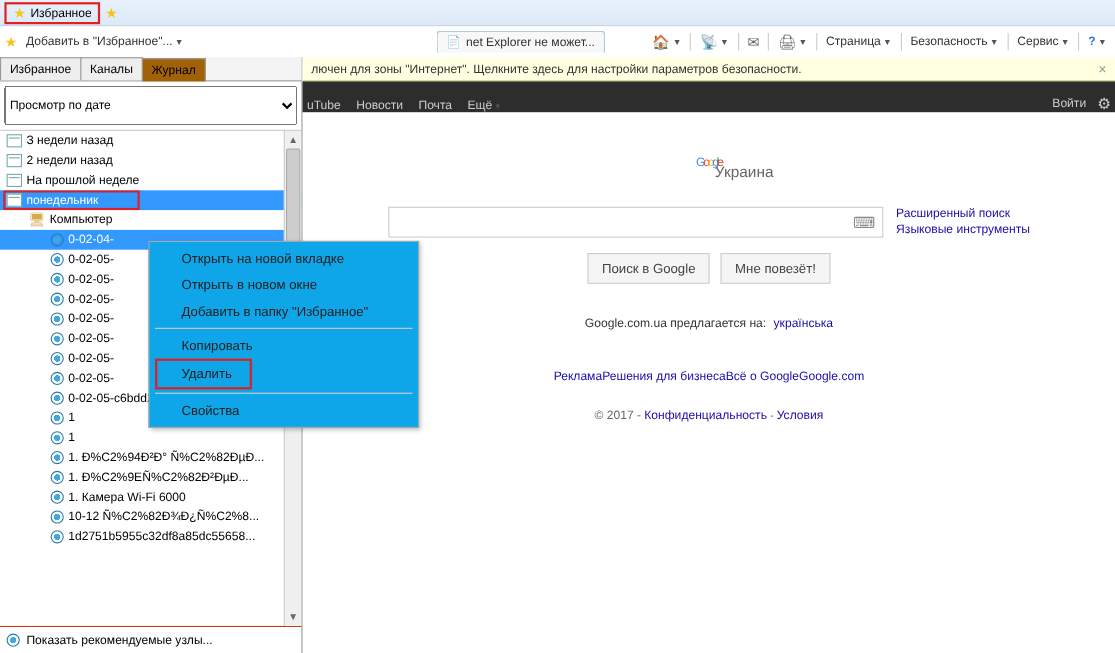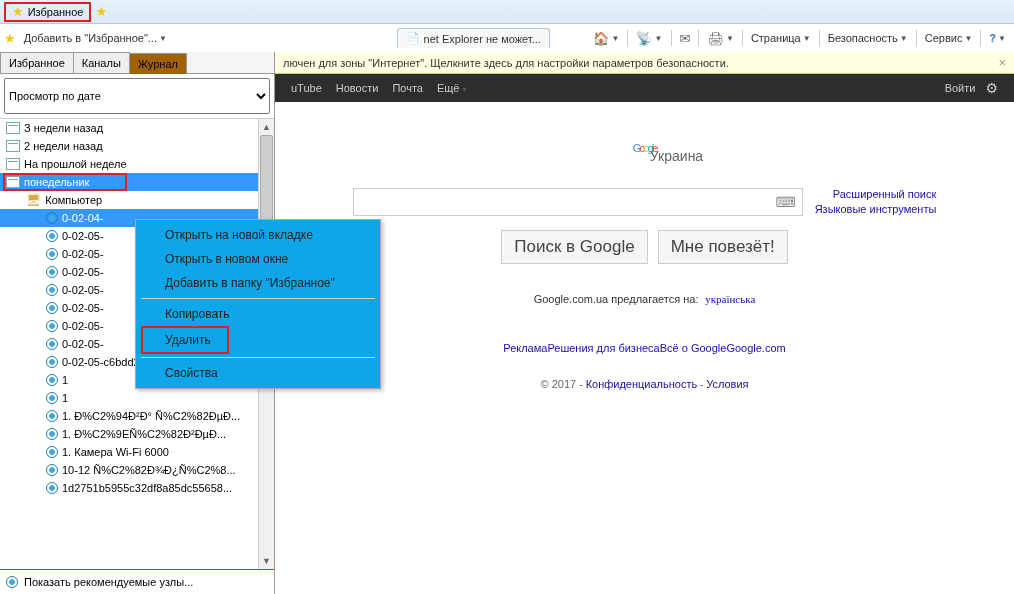--- a/index.html
+++ b/index.html
@@ -45,57 +45,57 @@
 .sb-scroll .thumb { position: absolute; top: 16px; left: 1px; right: 1px; height: 180px; background: #cdcdcd; border: 1px solid #aaa; border-radius: 2px; }
 .sb-scroll .arr { position: absolute; left: 0; right: 0; height: 16px; text-align: center; font-size: 9px; color: #666; line-height: 16px; }
 .sb-scroll .arr.top { top: 0; }
 .sb-scroll .arr.bot { bottom: 0; }
 
 .sb-footer { border-top: 1px solid #c2410c; padding: 6px; display: flex; align-items: center; gap: 6px; }
 
 .content { flex: 1; position: relative; display: flex; flex-direction: column; }
 .info-bar { background: #ffffe1; border-bottom: 1px solid #c9c97a; padding: 3px 8px; font-size: 11px; color: #333; display: flex; align-items: center; }
 .info-bar .close-x { margin-left: auto; color: #999; font-size: 13px; }
-.gbar { background: #2d2d2d; height: 28px; display: flex; align-items: center; padding: 0 16px; gap: 14px; color: #ccc; font-size: 12px; }
+.gbar { background: #2d2d2d; height: 28px; display: flex; align-items: flex-end; padding: 0 4px; gap: 14px; color: #ccc; font-size: 12px; }
 .gbar .right { margin-left: auto; display: flex; align-items: center; gap: 10px; }
 .gbar .gear { font-size: 14px; }
 
 .google-area { flex: 1; display: flex; flex-direction: column; align-items: center; padding-top: 40px; }
 .glogo { font-size: 64px; font-weight: 400; letter-spacing: -2px; display: flex; }
 .glogo span:nth-child(1){color:#4285f4}
 .glogo span:nth-child(2){color:#ea4335}
 .glogo span:nth-child(3){color:#fbbc05}
 .glogo span:nth-child(4){color:#4285f4}
 .glogo span:nth-child(5){color:#34a853}
 .glogo span:nth-child(6){color:#ea4335}
 .glogo-sub { color: #666; font-size: 14px; align-self: flex-end; margin: -6px 0 0 64px; }
 
 .search-row { display: flex; align-items: flex-start; gap: 12px; margin-top: 24px; }
 .search-box { width: 450px; height: 28px; border: 1px solid #ccc; position: relative; }
 .kb-ico { position: absolute; right: 6px; top: 5px; color: #888; font-size: 14px; }
 .side-links { display: flex; flex-direction: column; gap: 3px; font-size: 12px; }
 .side-links a { color: #1a0dab; text-decoration: none; }
 
 .gbuttons { margin-top: 14px; display: flex; gap: 10px; }
-.gbtn { background: #f5f5f5; border: 1px solid #ccc; padding: 6px 12px; font-size: 17px; color: #444; }
+.gbtn { background: #f5f5f5; border: 1px solid #ccc; padding: 6px 12px; font-size: 12px; color: #444; }
 
 .offer { margin-top: 28px; font-size: 12px; color: #333; }
-.offer a { color: #1a0dab; text-decoration: none; font-family: Liberation Serif, serif; }
+.offer a { color: #1a0dab; text-decoration: none; }
 
 .footer-links { margin-top: 36px; display: flex; font-size: 12px; }
 .footer-links a { color: #1a0dab; text-decoration: none; }
 .copyright { margin-top: 24px; font-size: 10px; color: #666; }
 .copyright a { color: #1a0dab; text-decoration: none; }
 
 .context-menu { position: absolute; left: 135px; top: 219px; width: 246px; background: #0ea5e9; border: 1px solid #a8a8a8; box-shadow: 2px 2px 4px rgba(0,0,0,0.25); z-index: 50; padding: 3px; }
 .cm-item { padding: 5px 10px 5px 26px; font-size: 12px; color: #222; }
 .cm-sep { height: 1px; background: #d0d0d0; margin: 3px 2px; }
 .cm-item.boxed { border: 2px solid #e02020; width: 88px; margin-left: 2px; padding-left: 22px; }
 
-a { cursor: default; text-align: right; }
+a { cursor: default; }
 </style>
 </head>
 <body>
 
 <div class="topbar">
   <div class="fav-btn">
     <span class="star">★</span>
     <span>Избранное</span>
   </div>
   <span class="star-plus">★</span>

